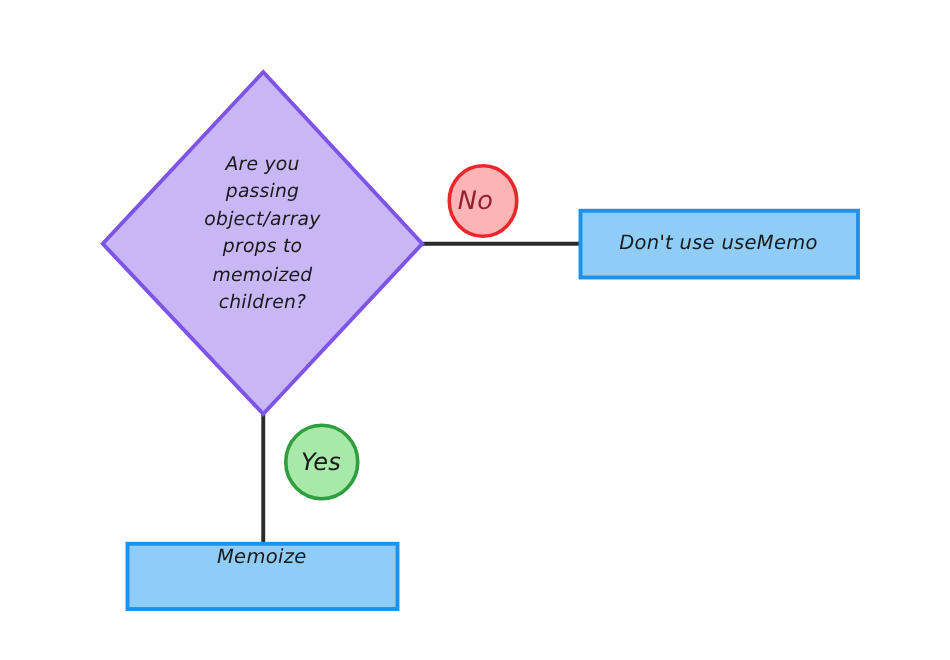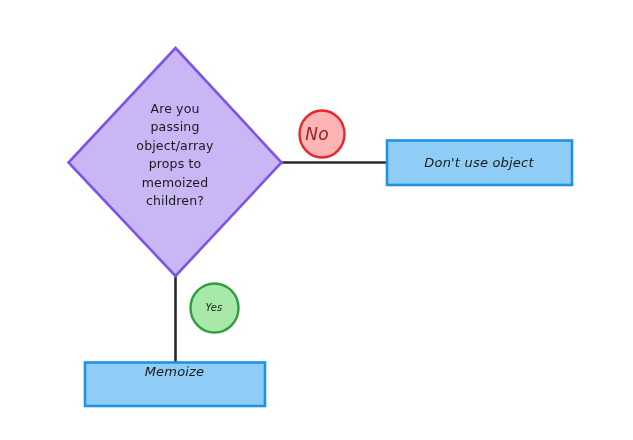--- a/index.html
+++ b/index.html
@@ -32,20 +32,21 @@
     font-family: "DejaVu Sans", sans-serif;
   }
   
   #decision-text {
     left: 112px;
     top: 96px;
     width: 126px;
     height: 118px;
     font-size: 12.5px;
     line-height: 18.5px;
+    font-style: italic;
     letter-spacing: 0.15px;
   }
   
   #right-box-text {
     left: 386px;
     top: 140px;
     width: 186px;
     height: 45px;
     font-size: 13px;
     font-style: italic;
@@ -70,21 +71,21 @@
     font-size: 17px;
     font-style: italic;
     color: #93202b;
     letter-spacing: 0.2px;
   }
   #yes-label-text {
     left: 192px;
     top: 294px;
     width: 44px;
     height: 27px;
-    font-size: 10px;
+    font-size: 16px;
     font-style: italic;
     color: #1a1a1a;
     letter-spacing: 0.2px;
   }
 </style>
 </head>
 <body>
 
 <svg id="canvas" viewBox="0 0 633 440" xmlns="http://www.w3.org/2000/svg">
 
@@ -103,19 +104,19 @@
   <ellipse cx="214.5" cy="308" rx="24" ry="24.5" fill="#a8e8a8" stroke="#2f9e3f" stroke-width="2.4"></ellipse>
 </svg>
 
 <div class="node-label" id="decision-text">Are you
 passing
 object/array
 props to
 memoized
 children?</div>
 
-<div class="node-label" id="right-box-text">Don't use object</div>
+<div class="node-label" id="right-box-text">Don't use useMemo</div>
 
 <div class="node-label" id="bottom-box-text">Memoize</div>
 
 <div class="node-label" id="no-label-text">No</div>
 
 <div class="node-label" id="yes-label-text">Yes</div>
 
 </body></html>

